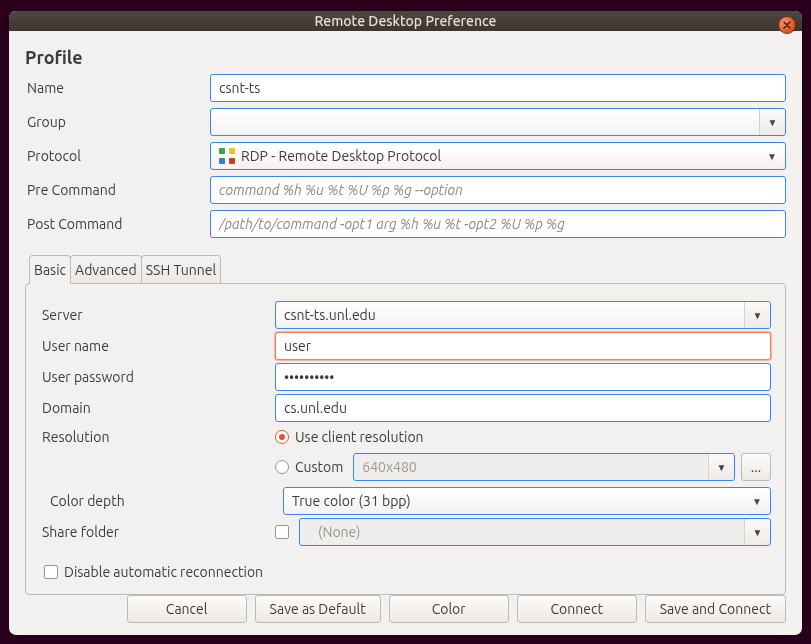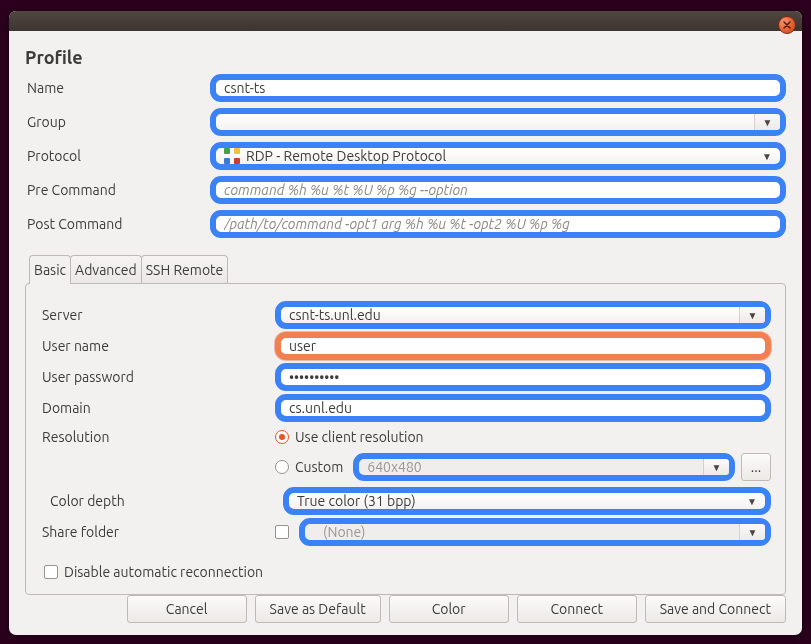--- a/index.html
+++ b/index.html
@@ -68,22 +68,22 @@
     padding-left: 2px;
   }
   .form-row .ctl {
     flex:1;
     display:flex;
     gap:4px;
   }
   input[type=text], input[type=password], .combo, select {
     width:100%;
     height:28px;
-    border:6px solid #3b82f6;
-    border-radius:11px;
+    border:1px solid #3b82f6;
+    border-radius:3px;
     background:#fff;
     padding:0 8px;
     font-size:14px;
     font-family:inherit;
     color:#3c3c3c;
   }
   input::placeholder {
     color:#8d8883;
     font-style: italic;
   }
@@ -202,20 +202,21 @@
   .proto-icon .a{background:#3ea447;left:0;top:0;}
   .proto-icon .b{background:#f1c232;right:0;top:0;}
   .proto-icon .c{background:#3b78d8;left:0;bottom:0;}
   .proto-icon .d{background:#cc3b2f;right:0;bottom:0;}
 </style>
 </head>
 <body>
 
 <div class="window">
   <div class="titlebar">
+    <span>Remote Desktop Preference</span>
     <div class="close">
       <svg viewBox="0 0 10 10">
           <path d="M2 2 L8 8 M8 2 L2 8" stroke="#5a1d05" stroke-width="1.6" stroke-linecap="round"></path>
         </svg>
     </div>
   </div>
 
   <div class="content">
 
     <div class="section-title">Profile</div>
@@ -264,21 +265,21 @@
       <div class="lbl">Post Command</div>
       <div class="ctl">
           <input type="text" placeholder="/path/to/command -opt1 arg %h %u %t -opt2 %U %p %g" style="">
         </div>
     </div>
 
     <div class="tabs-holder">
       <div class="tabs">
         <div class="tab active">Basic</div>
         <div class="tab">Advanced</div>
-        <div class="tab">SSH Remote</div>
+        <div class="tab">SSH Tunnel</div>
       </div>
       <div class="tabpanel">
 
         <div class="form-row">
           <div class="lbl">Server</div>
           <div class="ctl">
             <div class="combo withsplit">
               <span>csnt-ts.unl.edu</span>
               <div class="split">
                   <span class="arrow">▼</span>

